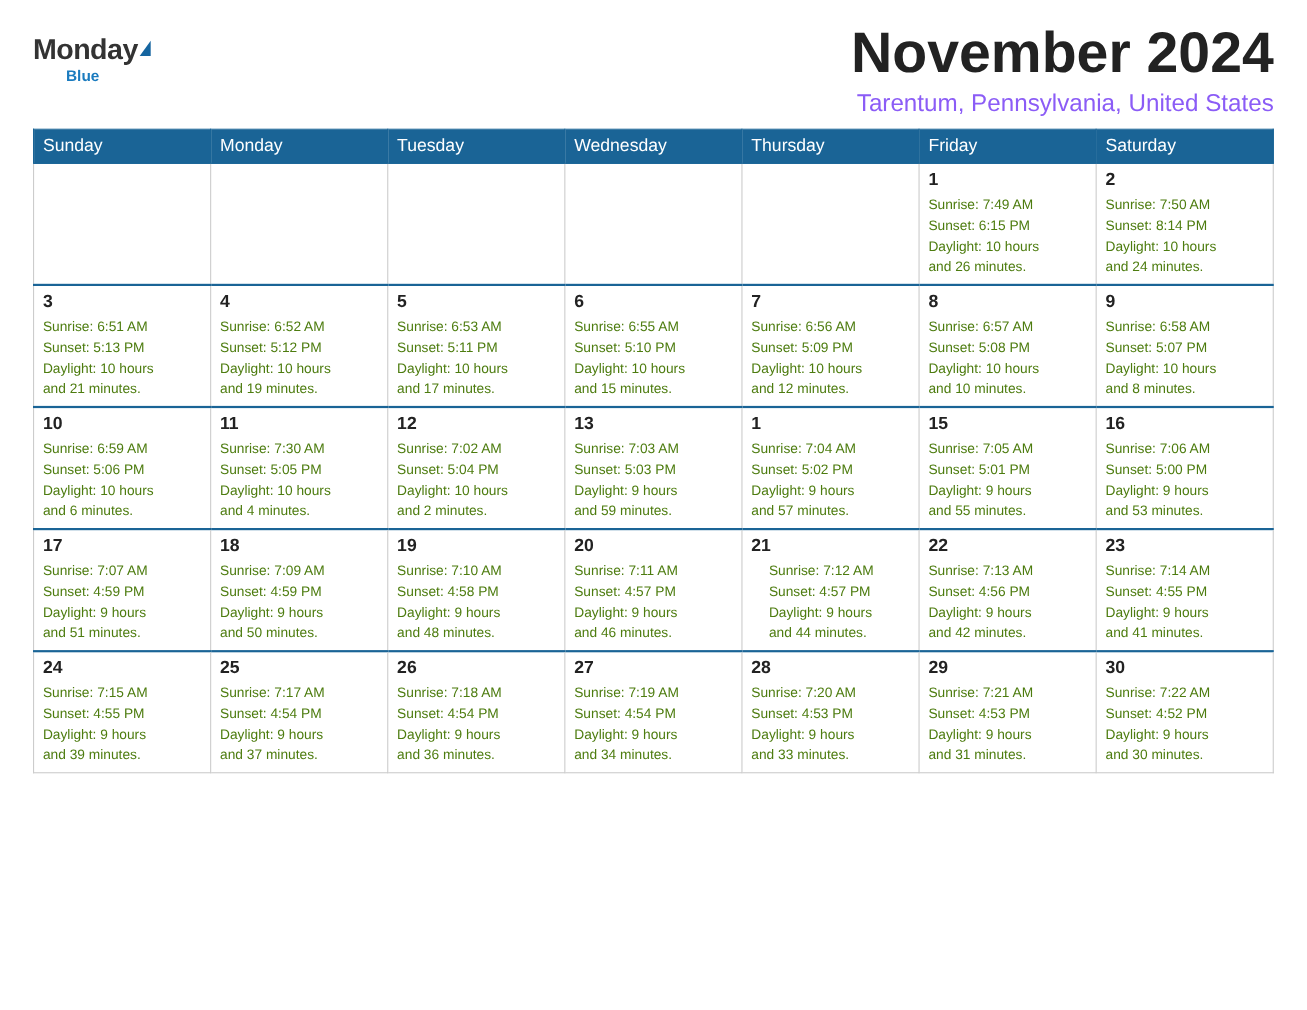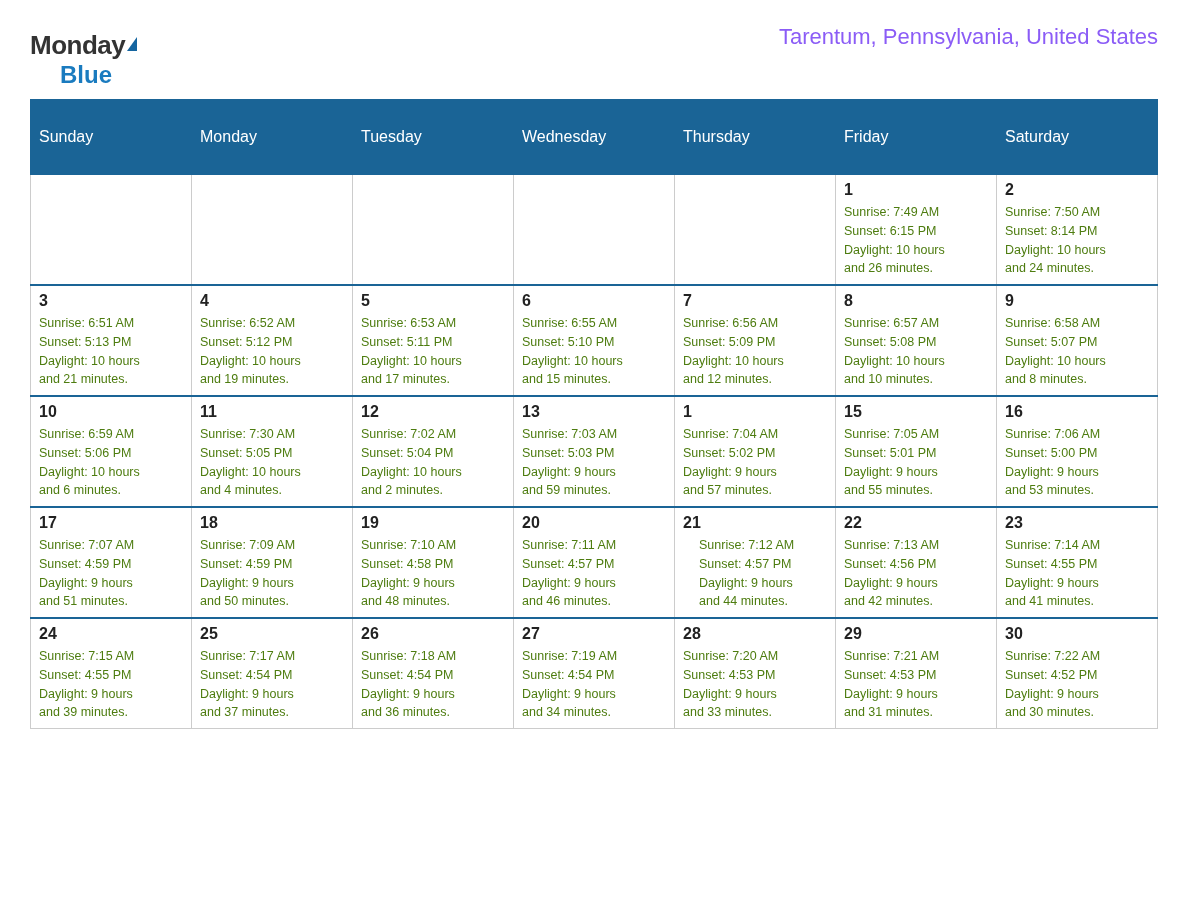--- a/index.html
+++ b/index.html
@@ -22,21 +22,21 @@
       align-items: flex-start;
       margin-top: 10px;
     }
     .logo-general {
       font-size: 26px;
       font-weight: bold;
       color: #333;
       letter-spacing: -0.5px;
     }
     .logo-blue {
-      font-size: 24px;
+      font-size: 14px;
       font-weight: bold;
       color: #1a7bbf;
       margin-left: 30px;
     }
     .logo-triangle {
       display: inline-block;
       width: 0;
       height: 0;
       border-left: 10px solid transparent;
       border-bottom: 14px solid #1565a0;
@@ -62,21 +62,21 @@
     .calendar {
       width: 100%;
       border-collapse: collapse;
       margin-top: 10px;
     }
     .calendar th {
       background-color: #1a6496;
       color: #fff;
       font-size: 16px;
       font-weight: normal;
-      padding: 28px 8px;
+      padding: 6px 8px;
       text-align: left;
       border: 1px solid #1a6496;
     }
     .calendar td {
       width: calc(100% / 7);
       vertical-align: top;
       border: 1px solid #ccc;
       padding: 6px 8px;
       height: 110px;
       background: #fff;
@@ -107,20 +107,21 @@
 
 <div class="header">
   <div class="logo">
     <div style="display:flex; align-items:center;">
       <span class="logo-general">Monday</span>
       <span class="logo-triangle"></span>
     </div>
     <span class="logo-blue">Blue</span>
   </div>
   <div class="title-area">
+    <div class="month-title">November 2024</div>
     <div class="location">Tarentum, Pennsylvania, United States</div>
   </div>
 </div>
 
 <table class="calendar">
   <thead>
     <tr>
     <th>Sunday</th>
         <th>Monday</th>
         <th>Tuesday</th>

